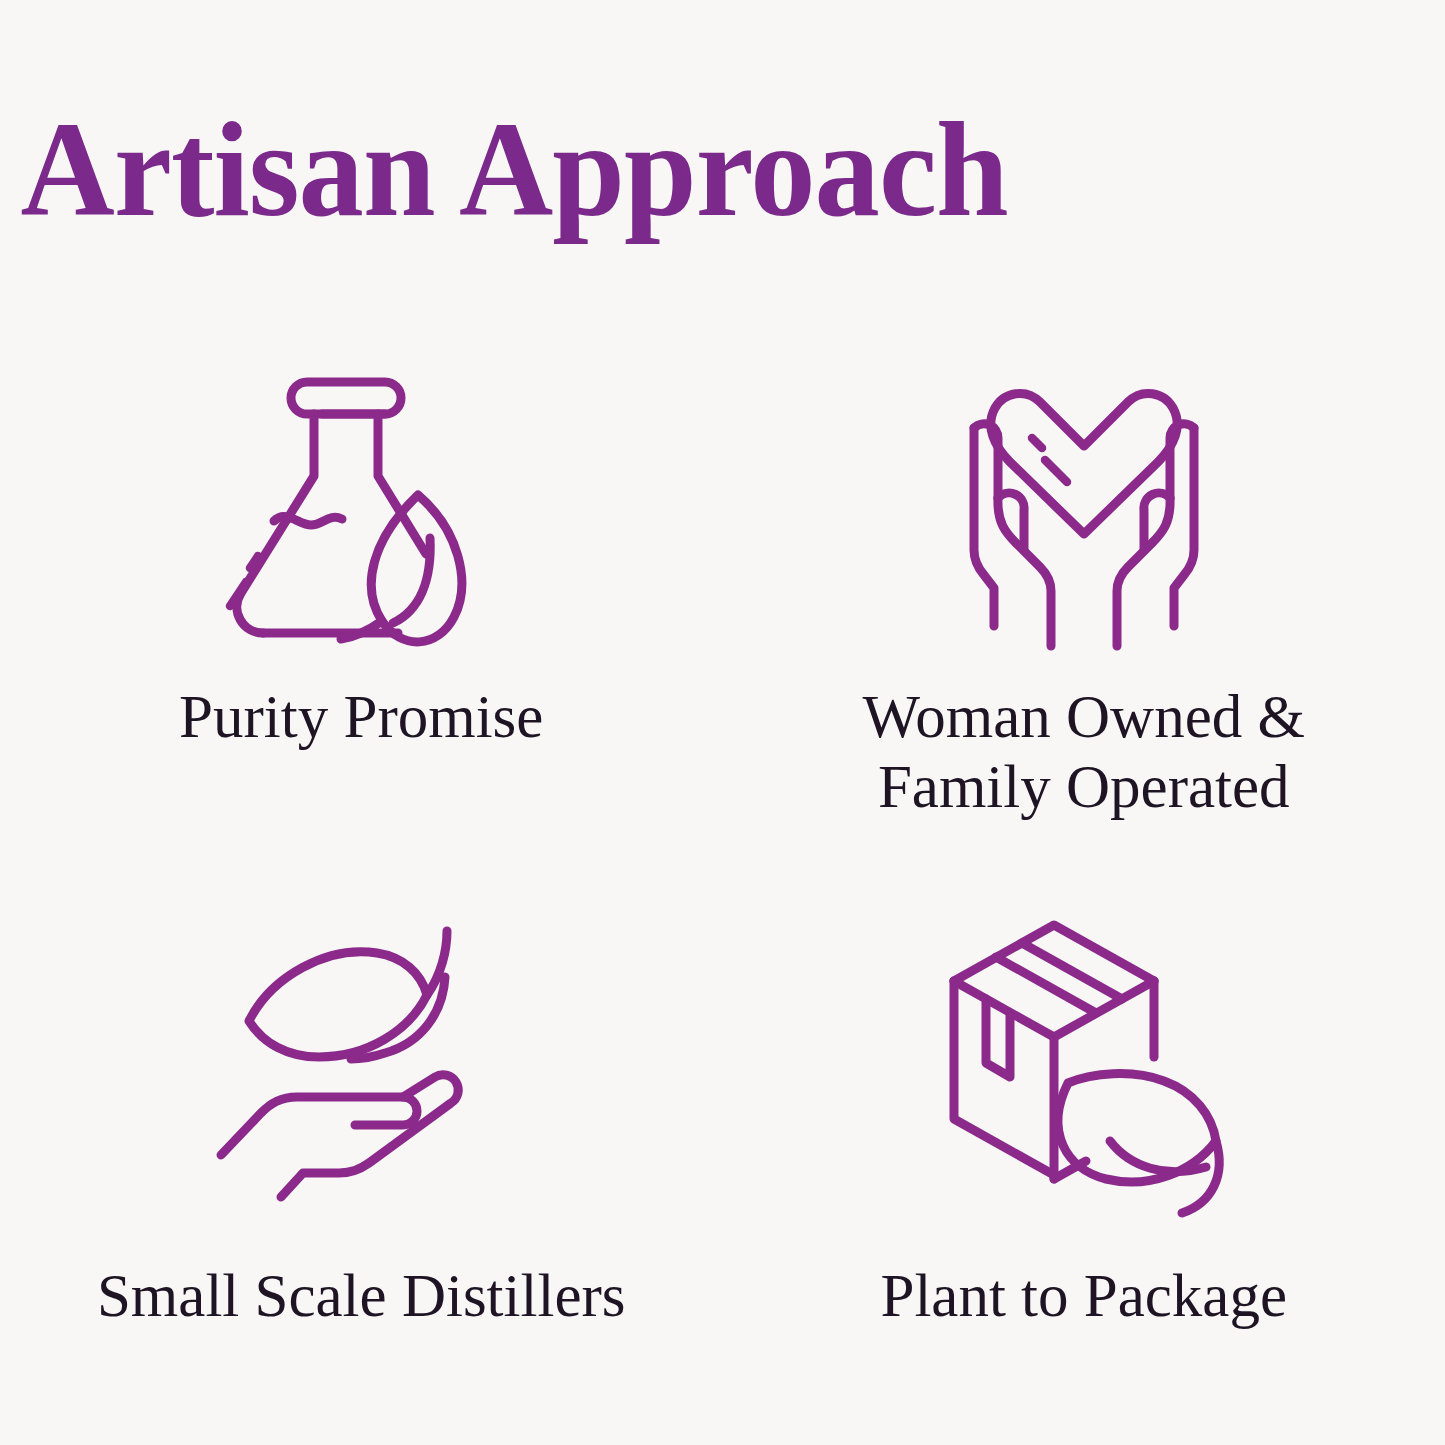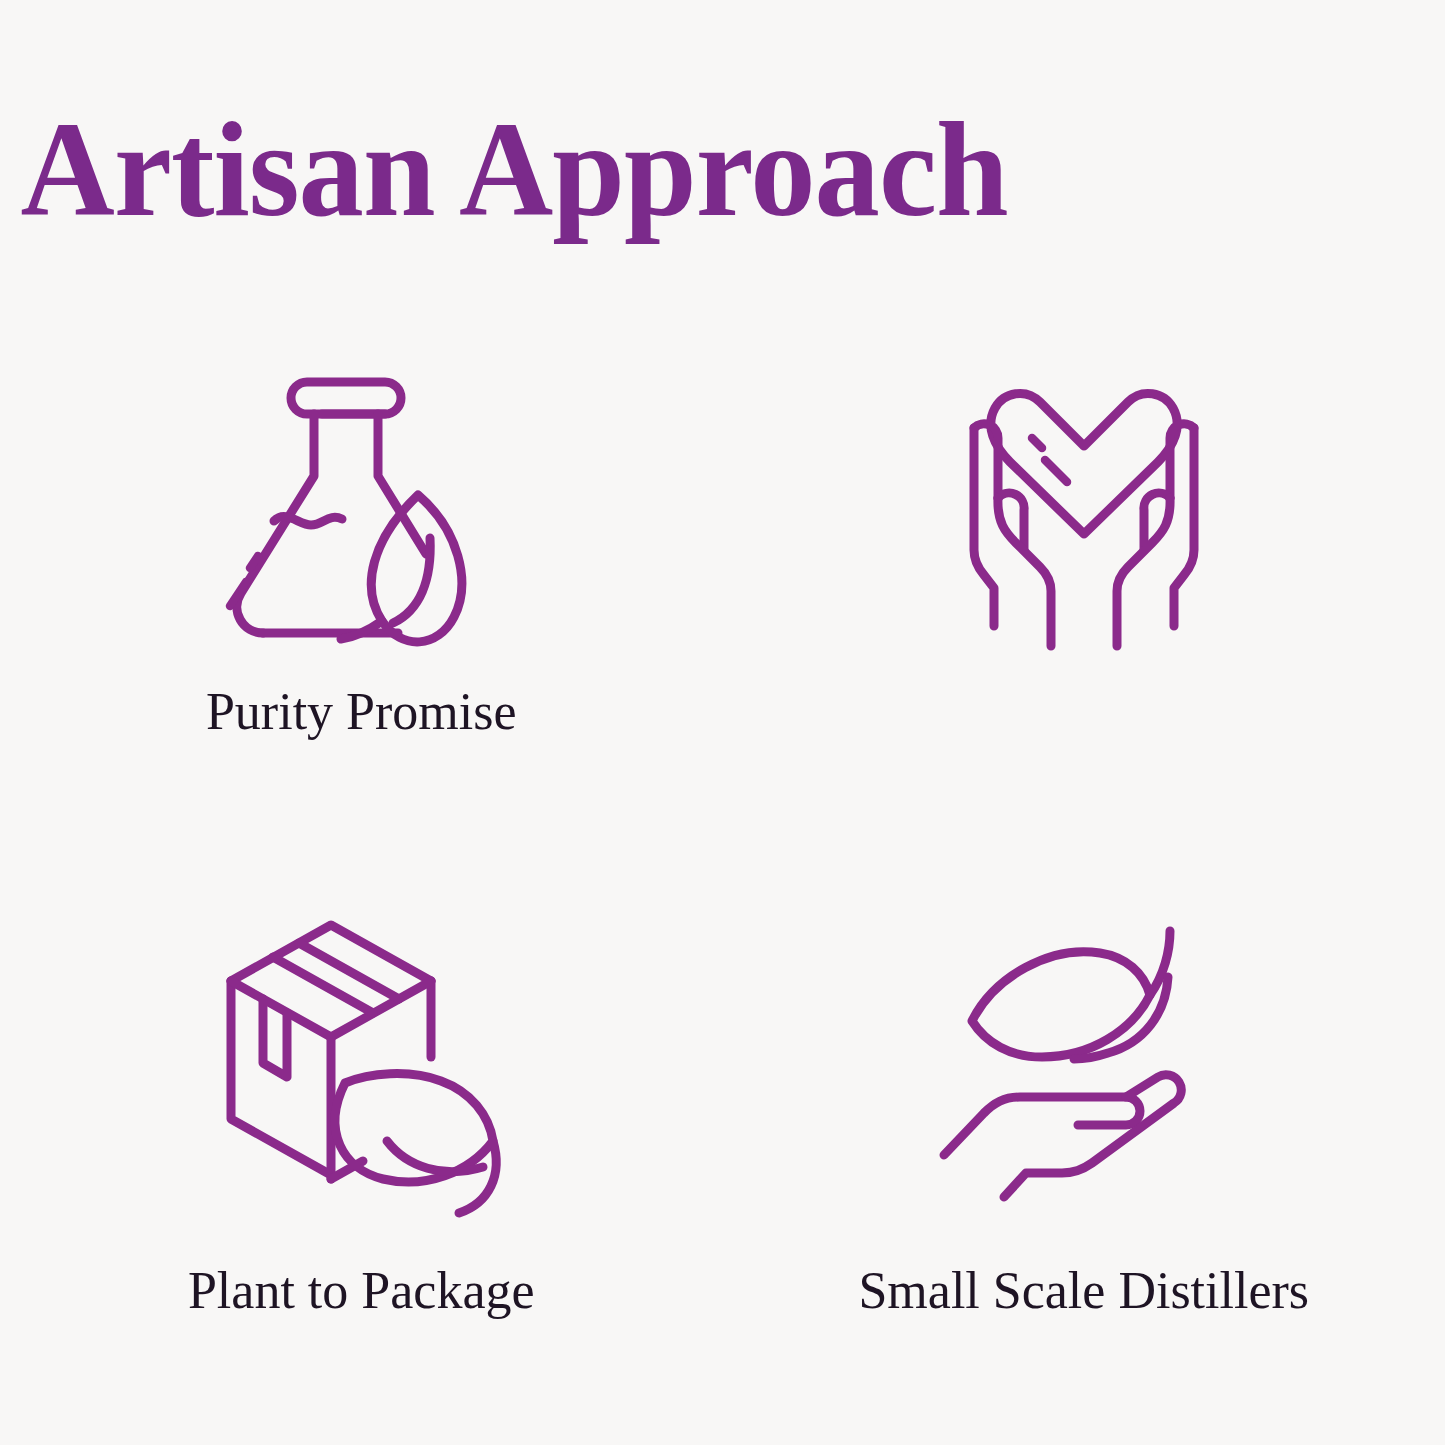--- a/index.html
+++ b/index.html
@@ -72,21 +72,21 @@
     align-items: center;
     justify-content: center;
   }
   .icon-box svg { display: block; overflow: visible; }
 
   .feature-label {
     margin-top: 22px;
     color: #1e1424;
     font-family: "Liberation Serif", "DejaVu Serif", serif;
     font-weight: 400;
-    font-size: 52px;
+    font-size: 61px;
     line-height: 1.15;
     text-align: center;
     max-width: 560px;
     white-space: pre-line;
   }
   .cell-r2 .feature-label { margin-top: 46px; }
 
   .ln {
     fill: none;
     stroke: #8b2a8b;
@@ -164,55 +164,22 @@
 
           <path class="ln" d="M64 138 a15 15 0 0 1 26 12 v40"></path>
           <path class="ln" d="M64 138 c-1 24 7 34 18 45 l24 24 c7 7 11 14 11 24 v55"></path>
 
           <path class="ln" d="M260 68 a14 14 0 0 0 -24 10 v60"></path>
           <path class="ln" d="M260 68 v122 c0 10 -4 18 -10 25 l-10 13 v38"></path>
           <path class="ln" d="M236 138 a15 15 0 0 0 -26 12 v40"></path>
           <path class="ln" d="M236 138 c1 24 -7 34 -18 45 l-24 24 c-7 7 -11 14 -11 24 v55"></path>
         </svg>
       </div>
-    </div>
-
-    <div class="cell cell-r2">
-      <div class="icon-box">
-        <svg width="300" height="300" viewBox="0 0 300 300" aria-hidden="true">
-
-          <path class="ln" d="M20 66 v138 l100 56"></path>
-
-          <path class="ln" d="M120 122 v142"></path>
-
-          <path class="ln" d="M20 66 L120 10 L220 66"></path>
-
-          <path class="ln" d="M20 66 L120 122 L220 66"></path>
-
-          <path class="ln" d="M220 66 v76"></path>
-
-          <path class="ln" d="M120 264 l32 -18"></path>
-
-          <path class="ln" d="M62 42 L162 98"></path>
-          <path class="ln" d="M88 28 L188 84"></path>
-
-          <path class="ln" d="M52 84 v64 l24 14 v-64"></path>
-
-          <path class="ln" d="M134 168
-                   c24 -10 64 -14 96 -2
-                   c30 11 48 34 52 60
-                   c-24 32 -68 48 -110 38
-                   c-40 -10 -62 -48 -38 -96 Z"></path>
-
-          <path class="ln" d="M282 226 c10 34 -4 62 -34 72"></path>
-
-          <path class="ln" d="M176 226 c20 26 56 38 96 26"></path>
-        </svg>
-      </div>
-      <div class="feature-label">Plant to Package</div>
+      <div class="feature-label">Woman Owned &amp;
+Family Operated</div>
     </div>
 
     <div class="cell cell-r2">
       <div class="icon-box">
         <svg width="300" height="300" viewBox="0 0 300 300" aria-hidden="true">
 
           <path class="ln" d="M38 106
                    c22 -44 78 -76 128 -68
                    c26 4 44 20 50 42
                    c-18 36 -60 62 -108 62
@@ -234,14 +201,49 @@
                    a15 15 0 0 1 16 26
                    l-82 60
                    c-10 7 -18 10 -30 10
                    h-36
                    l-22 24"></path>
         </svg>
       </div>
       <div class="feature-label">Small Scale Distillers</div>
     </div>
 
+    <div class="cell cell-r2">
+      <div class="icon-box">
+        <svg width="300" height="300" viewBox="0 0 300 300" aria-hidden="true">
+
+          <path class="ln" d="M20 66 v138 l100 56"></path>
+
+          <path class="ln" d="M120 122 v142"></path>
+
+          <path class="ln" d="M20 66 L120 10 L220 66"></path>
+
+          <path class="ln" d="M20 66 L120 122 L220 66"></path>
+
+          <path class="ln" d="M220 66 v76"></path>
+
+          <path class="ln" d="M120 264 l32 -18"></path>
+
+          <path class="ln" d="M62 42 L162 98"></path>
+          <path class="ln" d="M88 28 L188 84"></path>
+
+          <path class="ln" d="M52 84 v64 l24 14 v-64"></path>
+
+          <path class="ln" d="M134 168
+                   c24 -10 64 -14 96 -2
+                   c30 11 48 34 52 60
+                   c-24 32 -68 48 -110 38
+                   c-40 -10 -62 -48 -38 -96 Z"></path>
+
+          <path class="ln" d="M282 226 c10 34 -4 62 -34 72"></path>
+
+          <path class="ln" d="M176 226 c20 26 56 38 96 26"></path>
+        </svg>
+      </div>
+      <div class="feature-label">Plant to Package</div>
+    </div>
+
   </div>
 </div>
 
 </body></html>

